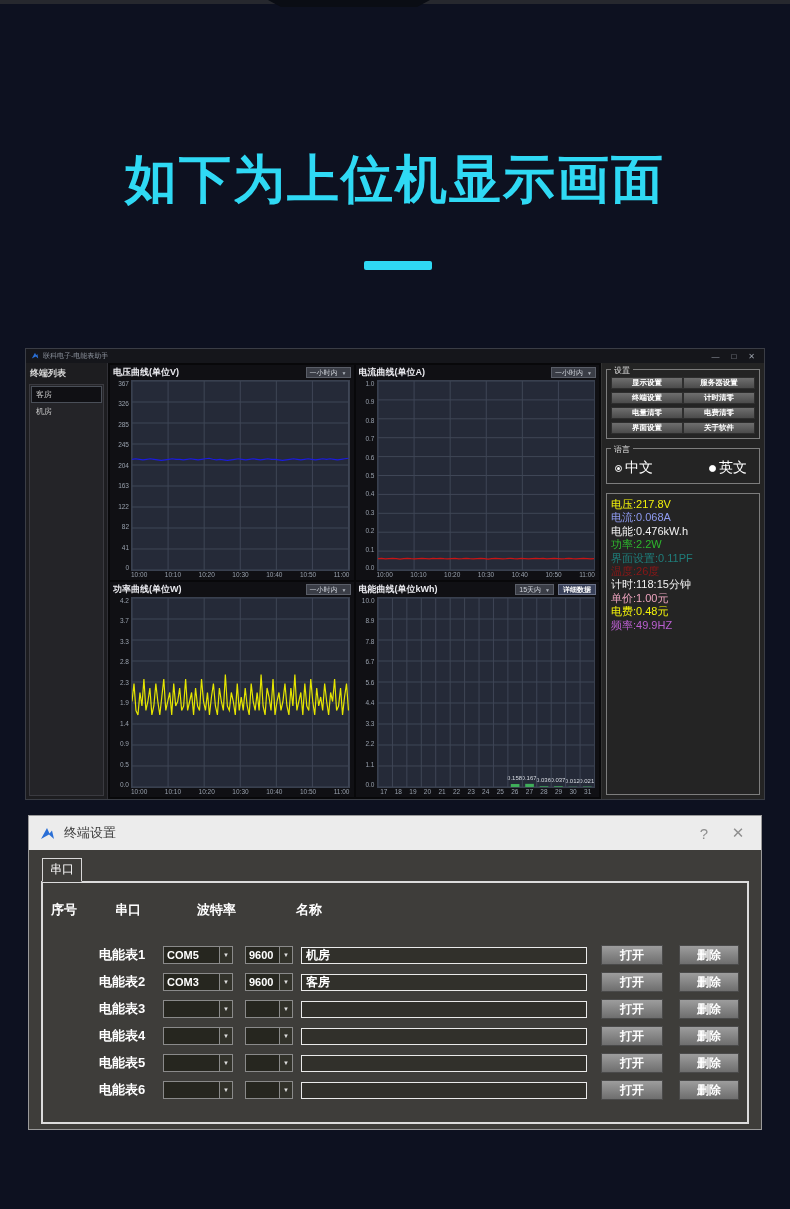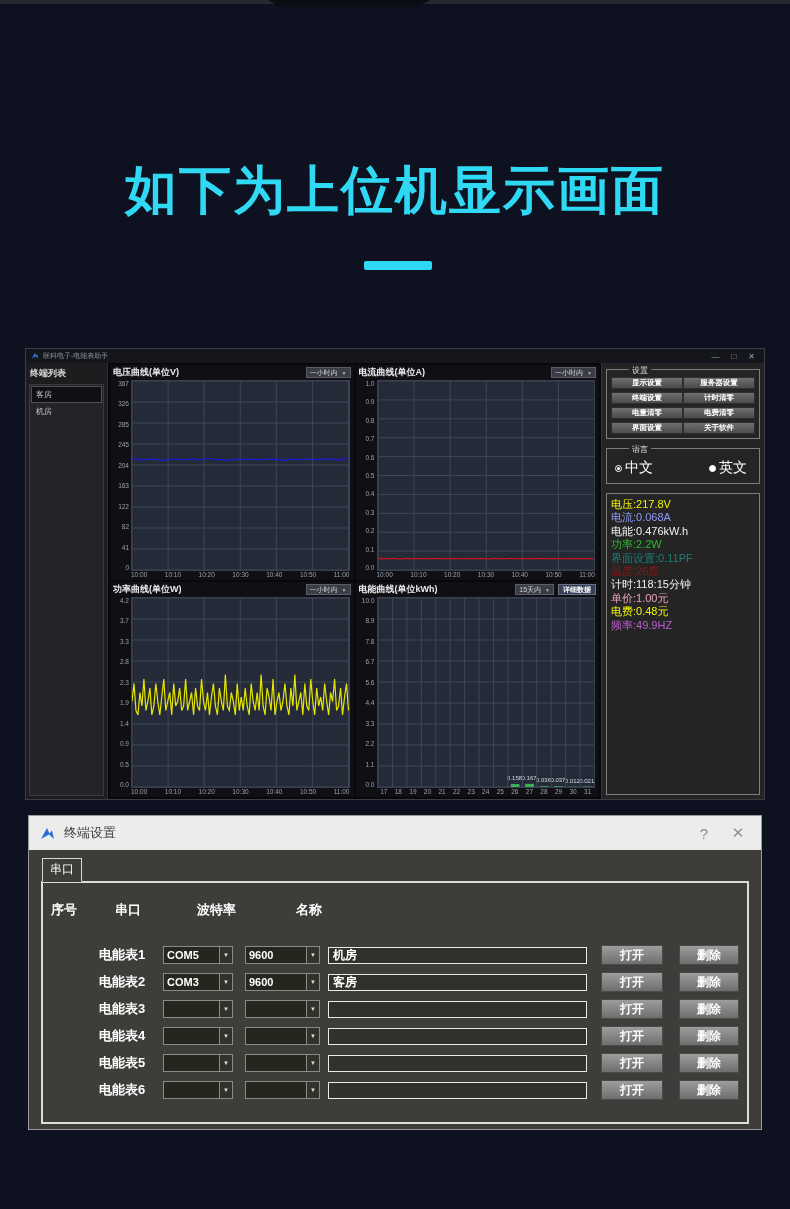--- a/index.html
+++ b/index.html
@@ -6,21 +6,21 @@
   html,body { width:790px; height:1209px; }
   body {
     position:relative; background:#0d1120; overflow:hidden;
     font-family:"Liberation Sans","DejaVu Sans",sans-serif;
   }
   
   .top-strip { position:absolute; top:0; left:0; width:790px; height:4px; background:#26282e; }
   .top-notch { position:absolute; top:0; left:268px; width:162px; height:7px; background:#0a0d14;
                clip-path:polygon(0 0,100% 0,92% 100%,8% 100%); }
   
-  .heading { position:absolute; top:156px; left:0; width:790px; text-align:center;
+  .heading { position:absolute; top:145px; left:0; width:790px; text-align:center;
              font-size:52px; font-weight:900; color:#2fd9f4; letter-spacing:2px; }
   .heading-underline { position:absolute; top:261px; left:364px; width:68px; height:9px;
              background:#2fd9f4; border-radius:2px; }
   
   .app-window { position:absolute; left:25px; top:348px; width:740px; height:452px;
                 background:#121216; border:1px solid #3a3d45; display:flex; flex-direction:column; }
   .titlebar { height:14px; background:#15161b; display:flex; align-items:center; padding:0 5px; gap:4px; flex:0 0 auto; }
   .titlebar-logo { width:8px; height:8px; flex:0 0 auto; }
   .titlebar-title { color:#8b919c; font-size:7px; flex:1; white-space:nowrap; }
   .win-controls { display:flex; gap:12px; color:#9aa0aa; font-size:8px; padding-right:4px; }
@@ -48,21 +48,21 @@
             align-items:flex-end; padding:0 2px 0 0; color:#98a0ac; font-size:6.5px; }
   .plot { flex:1; position:relative; background:#252a38; border:1px solid #39404f; overflow:hidden; }
   .plot svg { position:absolute; inset:0; width:100%; height:100%; display:block; }
   .bar-label { position:absolute; transform:translateX(-50%); color:#d9dde4; font-size:6px; white-space:nowrap; }
   .x-axis { height:9px; margin-left:21px; margin-right:4px; display:flex; justify-content:space-between;
             color:#98a0ac; font-size:6.5px; flex:0 0 auto; }
   .x-axis.centered span { flex:1; text-align:center; }
   
   .right-panel { flex:1; background:#242424; border-left:1px solid #333; padding:6px 4px 4px; display:flex; flex-direction:column; }
   .groupbox { border:1px solid #7d7d7d; position:relative; padding:7px 4px 4px; margin-bottom:9px; }
-  .groupbox-label { position:absolute; top:-5px; left:22px; background:#242424; color:#e0e0e0; font-size:8px; padding:0 3px; }
+  .groupbox-label { position:absolute; top:-5px; left:4px; background:#242424; color:#e0e0e0; font-size:8px; padding:0 3px; }
   .settings-grid { display:grid; grid-template-columns:1fr 1fr; gap:3px 0; }
   .settings-btn { background:linear-gradient(#6f6f6f,#4b4b4b); border:1px solid #2e2e2e; color:#fff;
                   font-size:7.5px; font-weight:bold; height:12px; display:flex; align-items:center; justify-content:center;
                   white-space:nowrap; }
   .language-row { display:flex; justify-content:space-between; padding:3px 8px 2px 4px; }
   .radio { display:flex; align-items:center; gap:3px; color:#fff; font-size:14px; }
   .radio-circle { width:7px; height:7px; border:1px solid #fff; border-radius:50%; position:relative; flex:0 0 auto; }
   .radio-circle.checked::after { content:""; position:absolute; inset:1px; background:#fff; border-radius:50%; }
   .radio-circle.solid { background:#fff; }
   .readings { flex:1; border:1px solid #7d7d7d; padding:4px 4px; overflow:hidden; }
@@ -77,21 +77,21 @@
   .dialog-body { flex:1; padding:8px 12px 10px; min-height:0;border-radius:20px; }
   .tab { display:inline-block; border:1px solid #d8d8d8; border-bottom:1px solid #3e3d3a; color:#fff;
          font-size:12px; padding:2px 7px 3px; background:#3e3d3a; position:relative; z-index:2; margin-left:1px; }
   .dialog-group { border:2px solid #dcdcdc; margin-top:-1px; height:243px; padding:4px 8px 8px; }
   .table-head { display:flex; color:#fff; font-weight:bold; font-size:13px; margin:14px 0 26px; }
   .th-seq { width:64px; } .th-port { width:82px; } .th-baud { width:64px; } .th-name { flex:1;margin-left:35px; }
   .meter-row { display:flex; align-items:center; height:20px; margin-bottom:7px;margin-left:48px; }
   .row-label { width:64px; color:#fff; font-weight:bold; font-size:13px; white-space:nowrap; }
   .row-select { height:18px; background:#26261f; border:1px solid #8a8a8a; display:flex; align-items:stretch; }
   .row-select.port { width:70px; margin-right:12px; }
-  .row-select.baud { width:75px; margin-right:8px; }
+  .row-select.baud { width:48px; margin-right:8px; }
   .row-select .val { flex:1; color:#fff; font-weight:bold; font-size:11px; padding:2px 0 0 3px; white-space:nowrap; overflow:hidden; }
   .row-select .arrow { width:13px; background:#32322a; border-left:1px solid #8a8a8a; color:#ddd;
                        font-size:6px; display:flex; align-items:center; justify-content:center; }
   .row-input { flex:1; height:17px; background:#31302b; border:1px solid #eaeaea; color:#fff; font-weight:bold;
                font-size:12px; padding:0 4px; margin-right:14px; outline:none;
                font-family:"Liberation Sans","DejaVu Sans",sans-serif; }
   .row-btn { width:62px; height:20px; background:linear-gradient(#9d9d9d,#6e6e6e); border:1px solid #4a4a4a;
              color:#fff; font-weight:bold; font-size:12px; display:flex; align-items:center; justify-content:center; }
   .row-btn.delete { width:60px; margin-left:16px; }
 </style>

